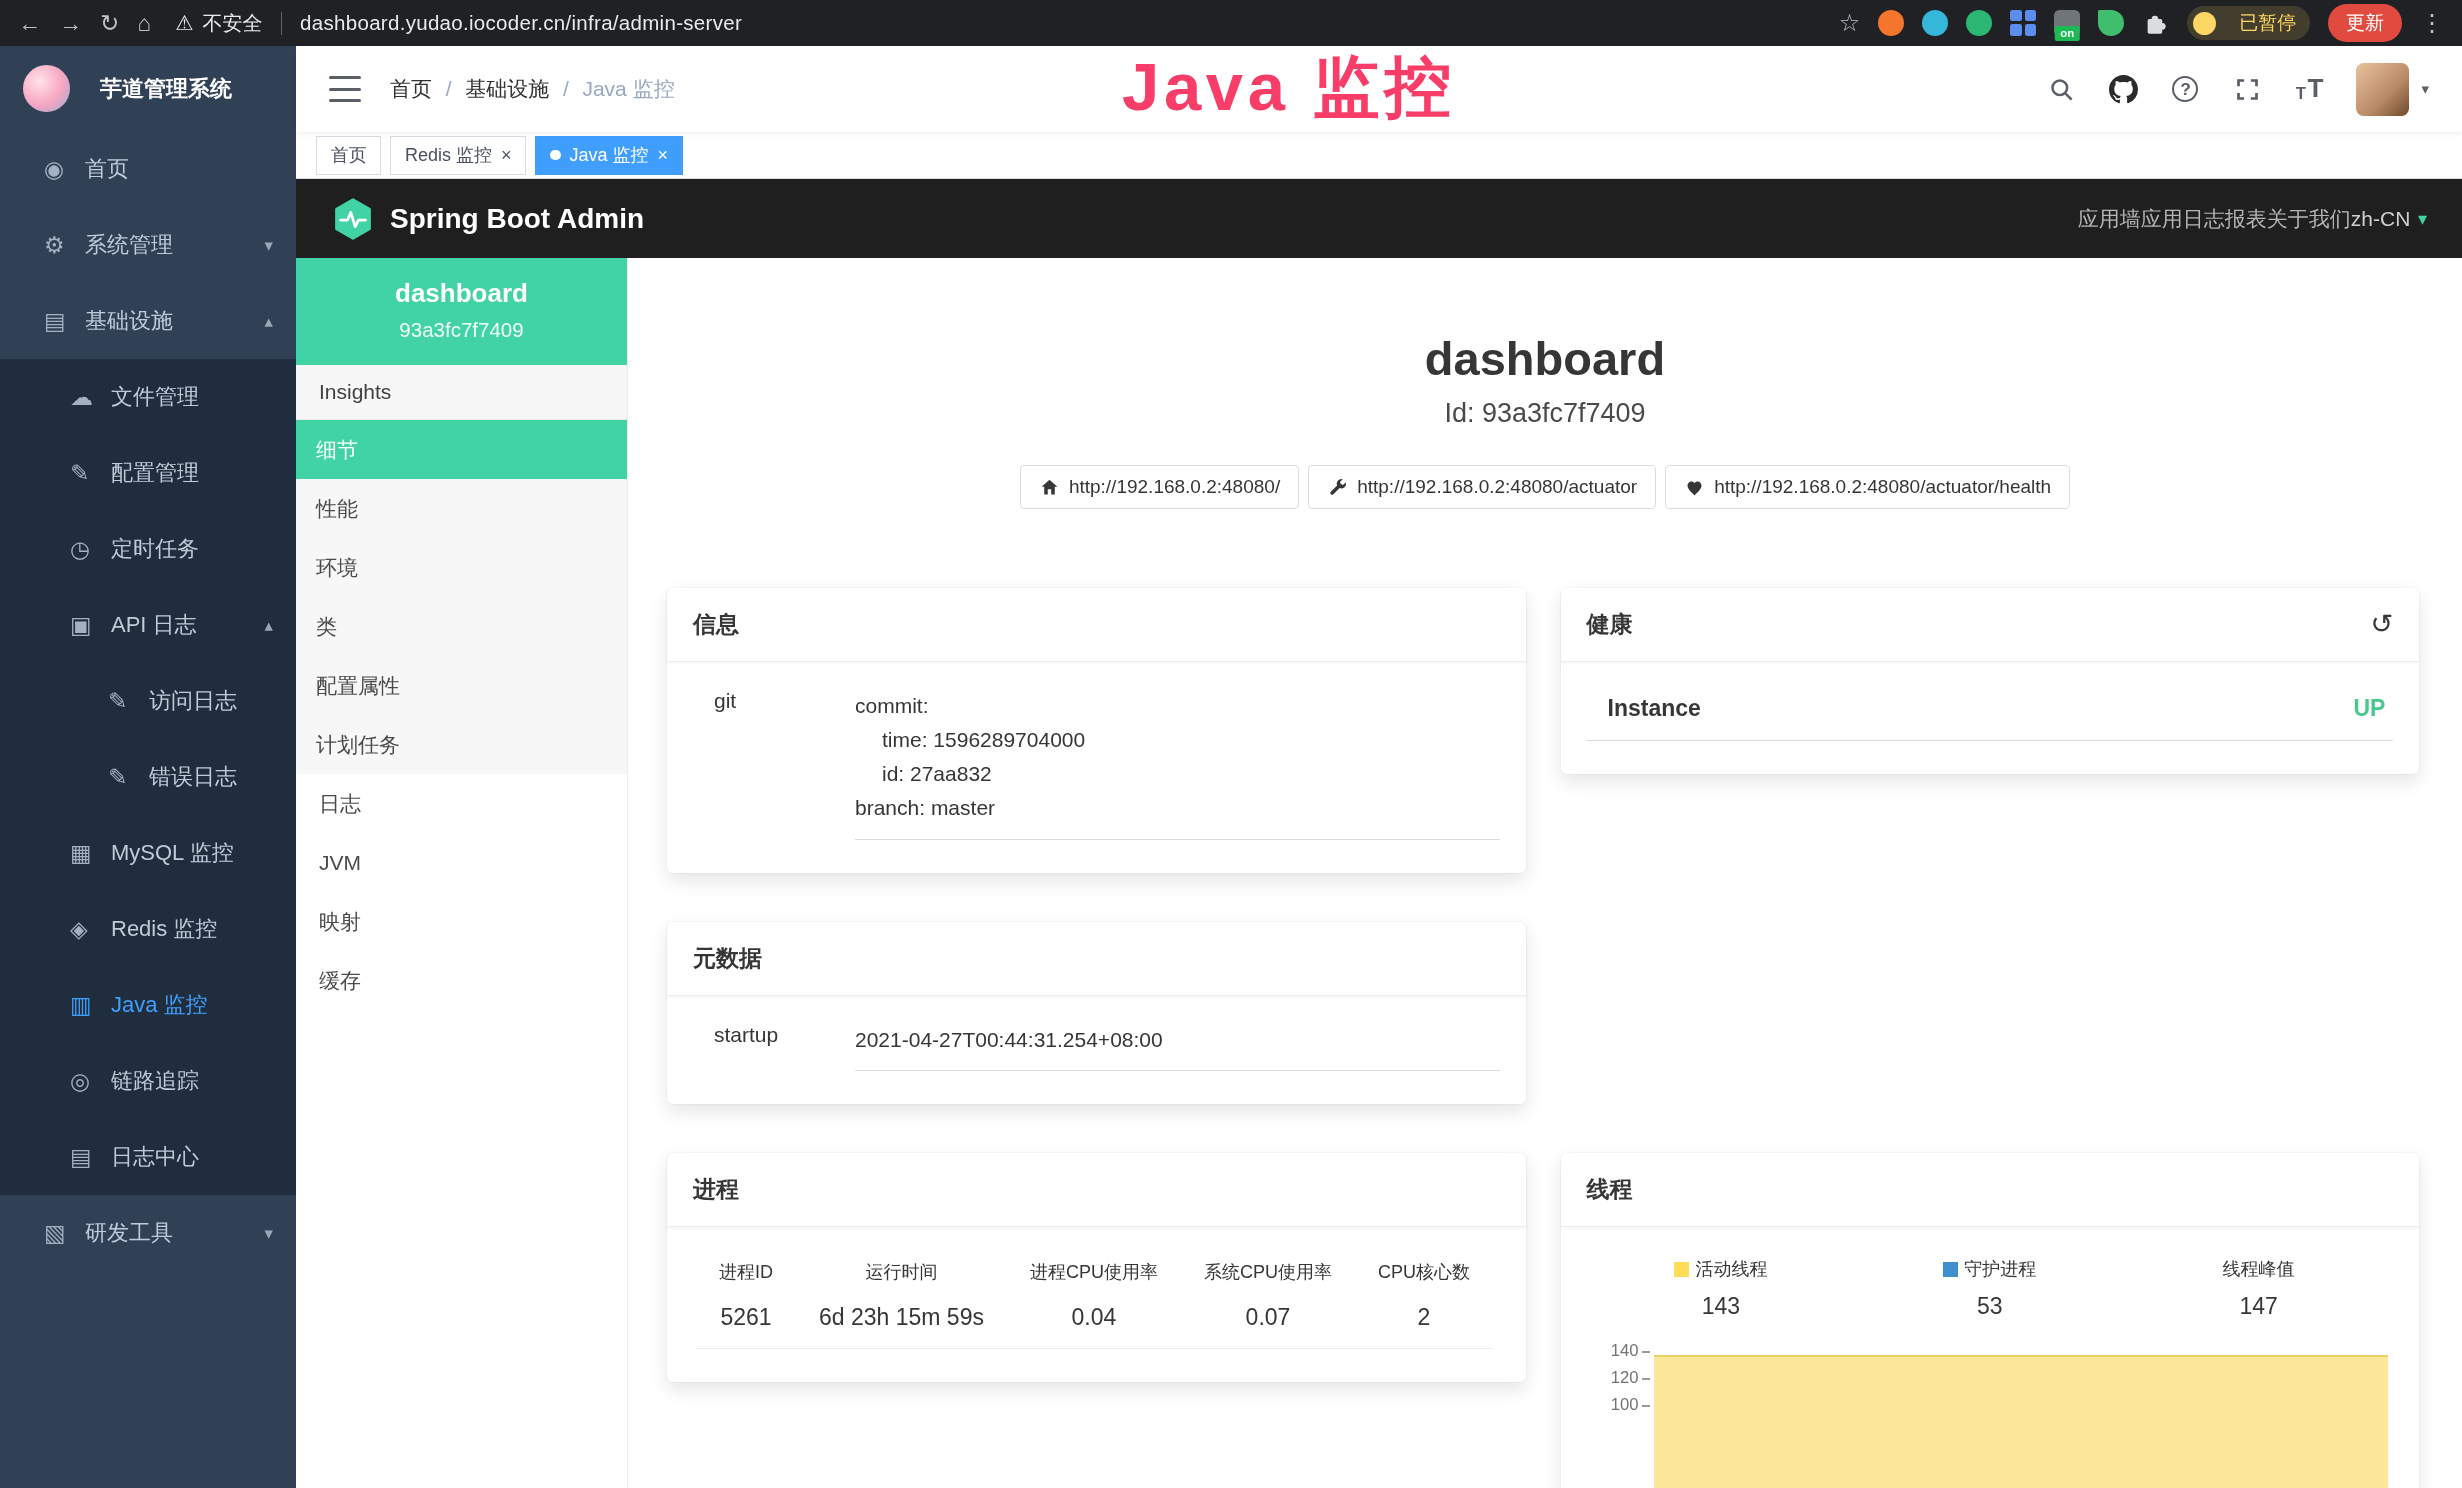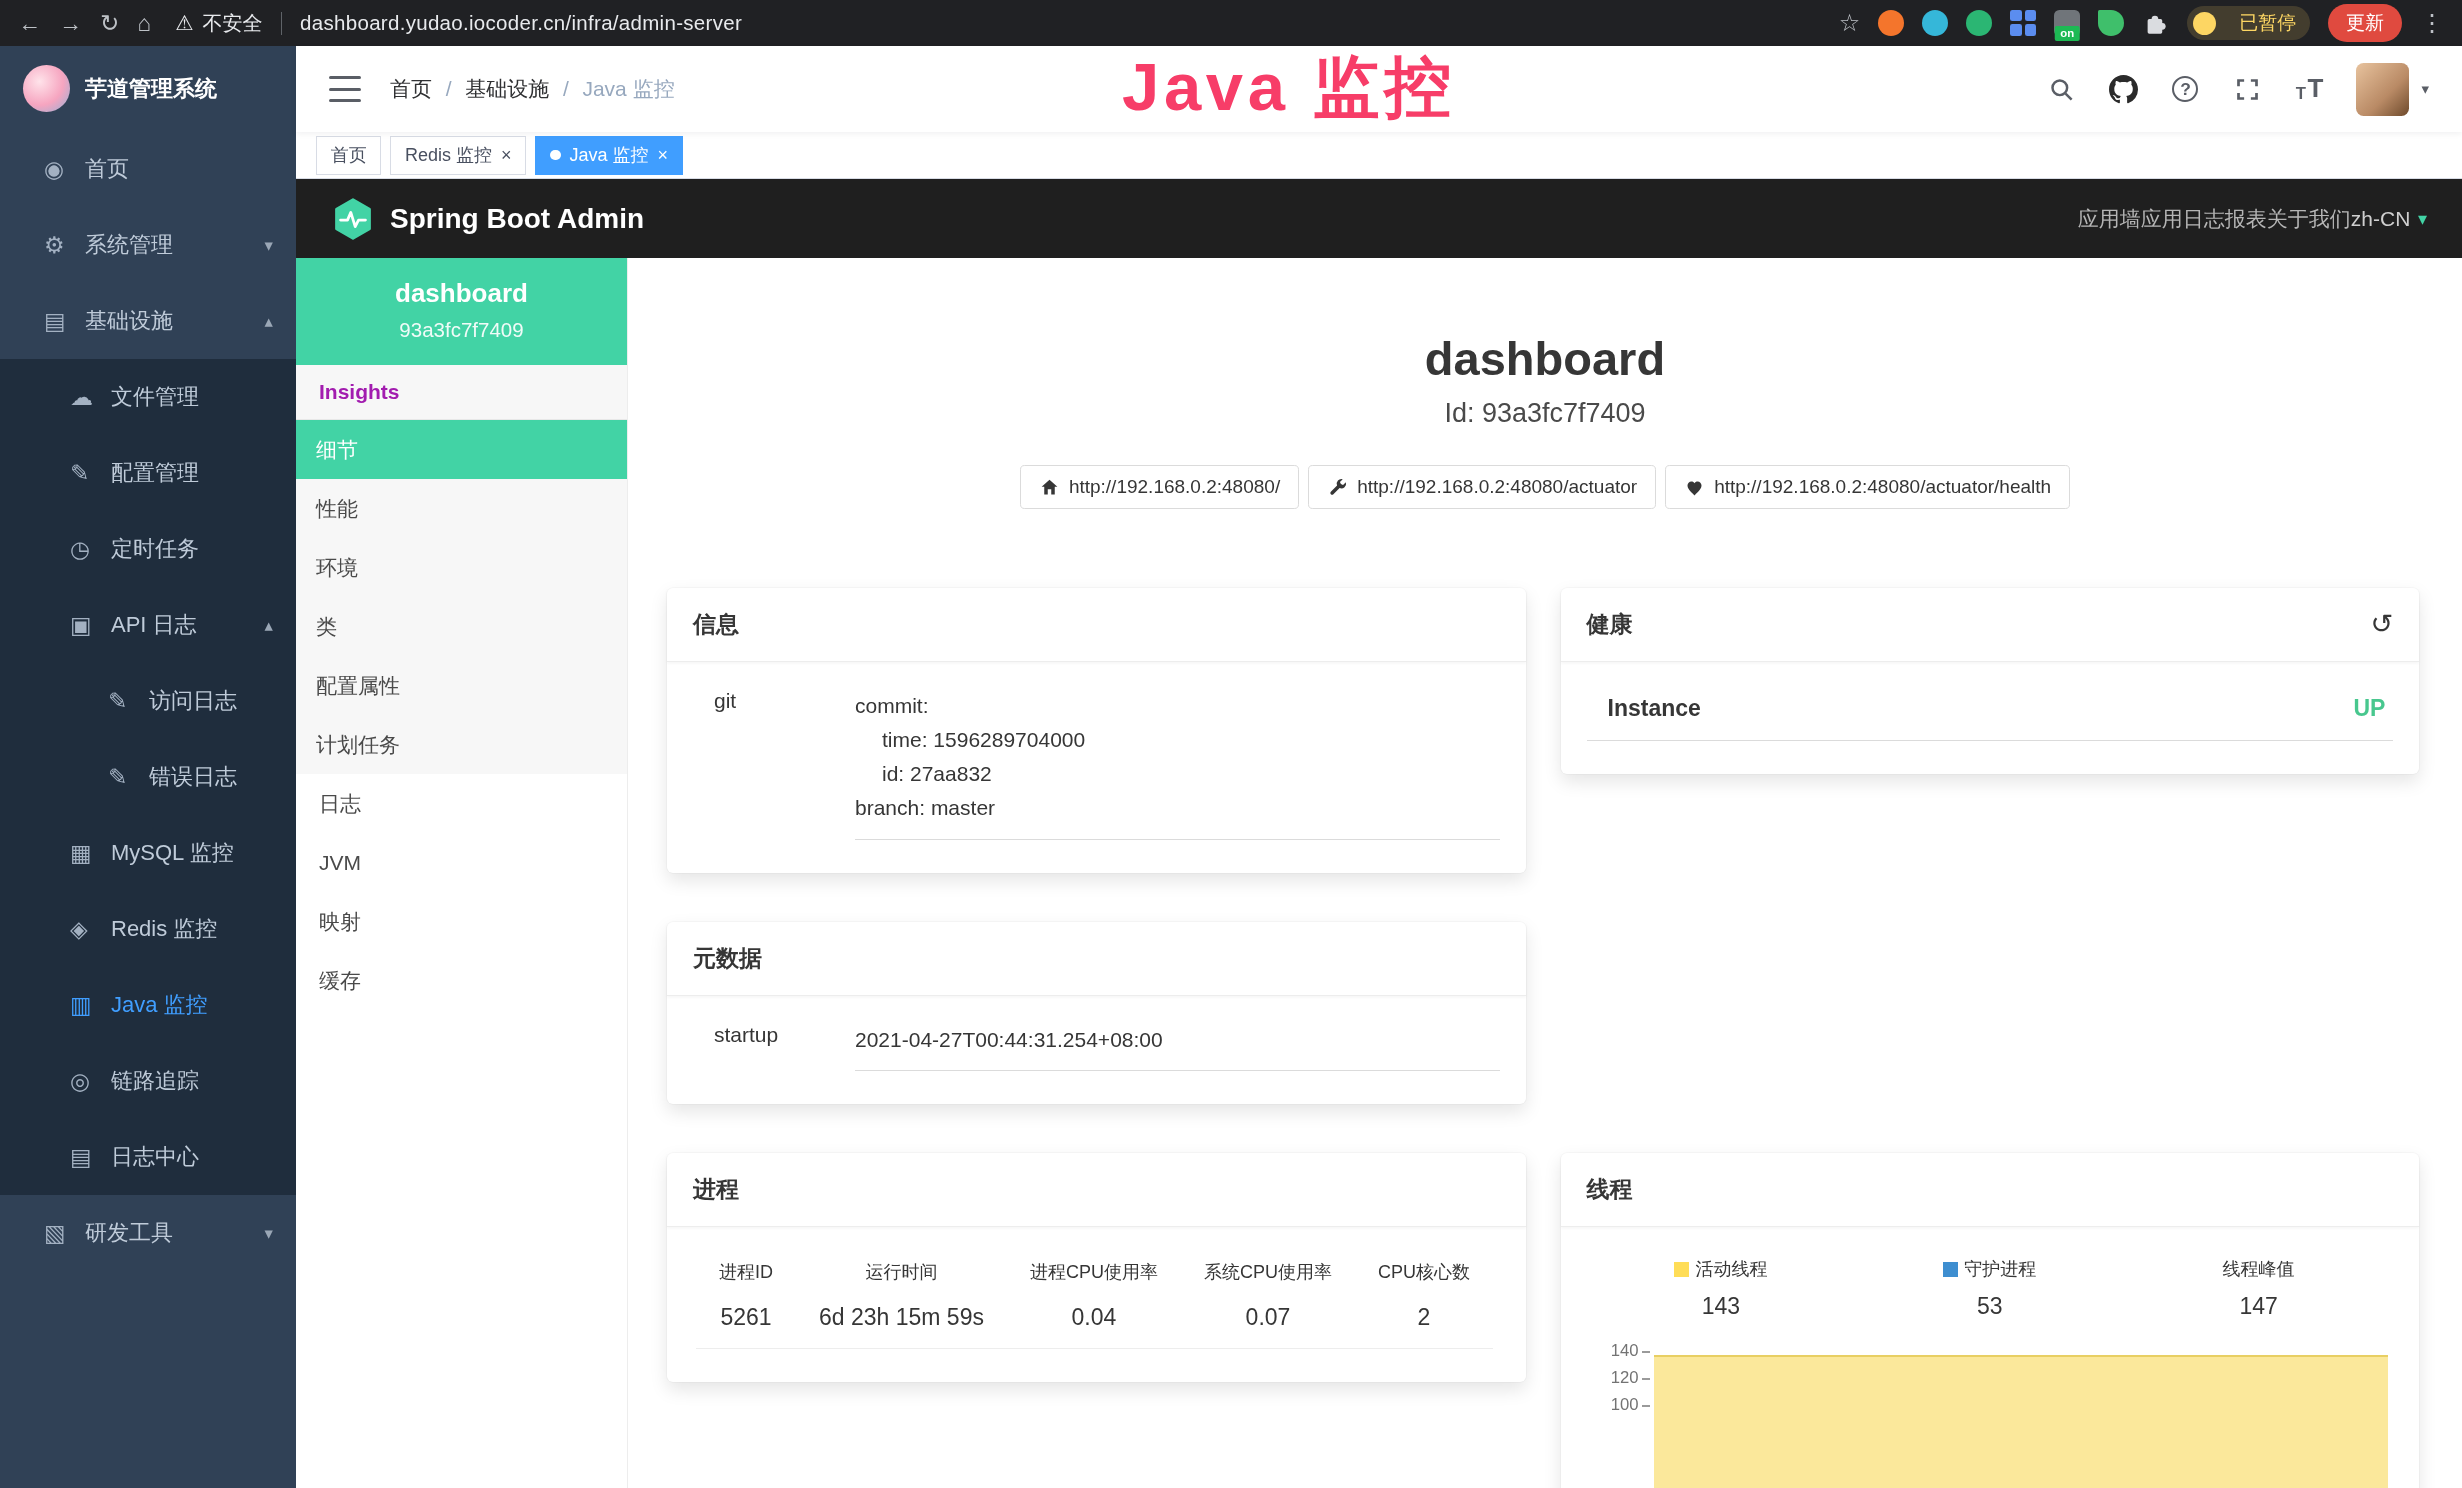--- a/index.html
+++ b/index.html
@@ -27,21 +27,21 @@
   .ext.leaf{background:#3fbf6b;border-radius:1.5px 50% 50% 50%}
   .puzzle-icon{width:27px;height:27px;flex:0 0 auto;cursor:pointer}
   .paused-chip{display:flex;align-items:center;gap:23px;background:rgba(253,214,99,.16);border-radius:758px;padding:3.8px 13.7px 3.8px 6px;color:#fdd663;font-size:19px;cursor:pointer;white-space:nowrap}
   .face{width:23px;height:23px;border-radius:50%;background:#fdd663}
   .update-btn{background:#e04a3f;color:#fff;border:none;border-radius:758px;padding:6px 18px;font-size:19px;font-family:inherit;cursor:pointer;white-space:nowrap}
   .kebab{font-size:24px}
 
   
   .app{flex:1;display:flex;min-height:0}
   .sidebar{flex:0 0 296px;background:#304156;display:flex;flex-direction:column;overflow:hidden}
-  .logo{height:85px;display:flex;align-items:center;gap:15px;padding:0 23px;cursor:pointer}
+  .logo{height:85px;display:flex;align-items:center;gap:30px;padding:0 23px;cursor:pointer}
   .logo-img{width:47px;height:47px;border-radius:50%;background:radial-gradient(circle at 35% 35%,#ffe3ea,#f6a5c0 55%,#8fb0d8);flex:0 0 auto}
   .logo-text{color:#fff;font-size:22px;font-weight:700;white-space:nowrap}
   .s-item{height:76px;display:flex;align-items:center;padding:0 23px 0 44px;color:#bfcbd9;font-size:22px;cursor:pointer;white-space:nowrap}
   .s-icon{width:41px;font-size:23px;color:#a3b1c2;flex:0 0 auto}
   .chev{margin-left:auto;font-size:16.7px;color:#9aa7b6}
   .s-sub{background:#1f2d3d}
   .s-sub .s-item{padding-left:70px}
   .s-sub .s-item.deep{padding-left:108px}
   .s-item.active,.s-item.active .s-icon{color:#409eff}
 
@@ -83,21 +83,21 @@
   .locale{display:flex;align-items:center;gap:7.6px;color:#cfcfcf;cursor:pointer}
   .locale-caret{color:#42d3a5;font-size:18px}
 
   
   .sba-body{flex:1;display:flex;min-height:0}
   .sba-side{flex:0 0 332px;background:#fff;border-right:0.8px solid #ededed;display:flex;flex-direction:column;overflow:hidden}
   .inst-block{background:#42d3a5;color:#fff;padding:20px 18px 23px;text-align:center;cursor:pointer}
   .inst-name{font-size:26px;font-weight:700}
   .inst-id{font-size:20.5px;margin-top:9px;opacity:.92}
   .menu-group{background:#f7f7f7}
-  .menu-group-label{padding:15px 23px;font-size:21px;font-weight:700;color:#a21caf;border-bottom:0.8px solid #e8e8e8}
+  .menu-group-label{padding:15px 23px;font-size:21px;font-weight:400;color:#404040;border-bottom:0.8px solid #e8e8e8}
   .menu-child{height:59px;display:flex;align-items:center;padding-left:20px;font-size:21px;color:#4a4a4a;cursor:pointer}
   .menu-child.active{background:#42d3a5;color:#fff}
   .menu-item{height:59px;display:flex;align-items:center;padding-left:23px;font-size:21px;color:#4a4a4a;cursor:pointer;background:#fff}
 
   .sba-main{flex:1;overflow:hidden;padding-top:73px;background:#fff}
   .main-title{text-align:center;font-size:47px;font-weight:600;color:#363636}
   .main-id{text-align:center;font-size:27px;color:#4a4a4a;margin-top:12px}
   .links{display:flex;justify-content:center;gap:9px;margin-top:36px}
   .chip{display:inline-flex;align-items:center;gap:9px;height:44px;padding:0 18px;border:0.8px solid #dbdbdb;border-radius:4.6px;font-size:19px;color:#363636;background:#fff;cursor:pointer;white-space:nowrap}
   .chip svg{width:21px;height:21px;fill:#363636;flex:0 0 auto}

